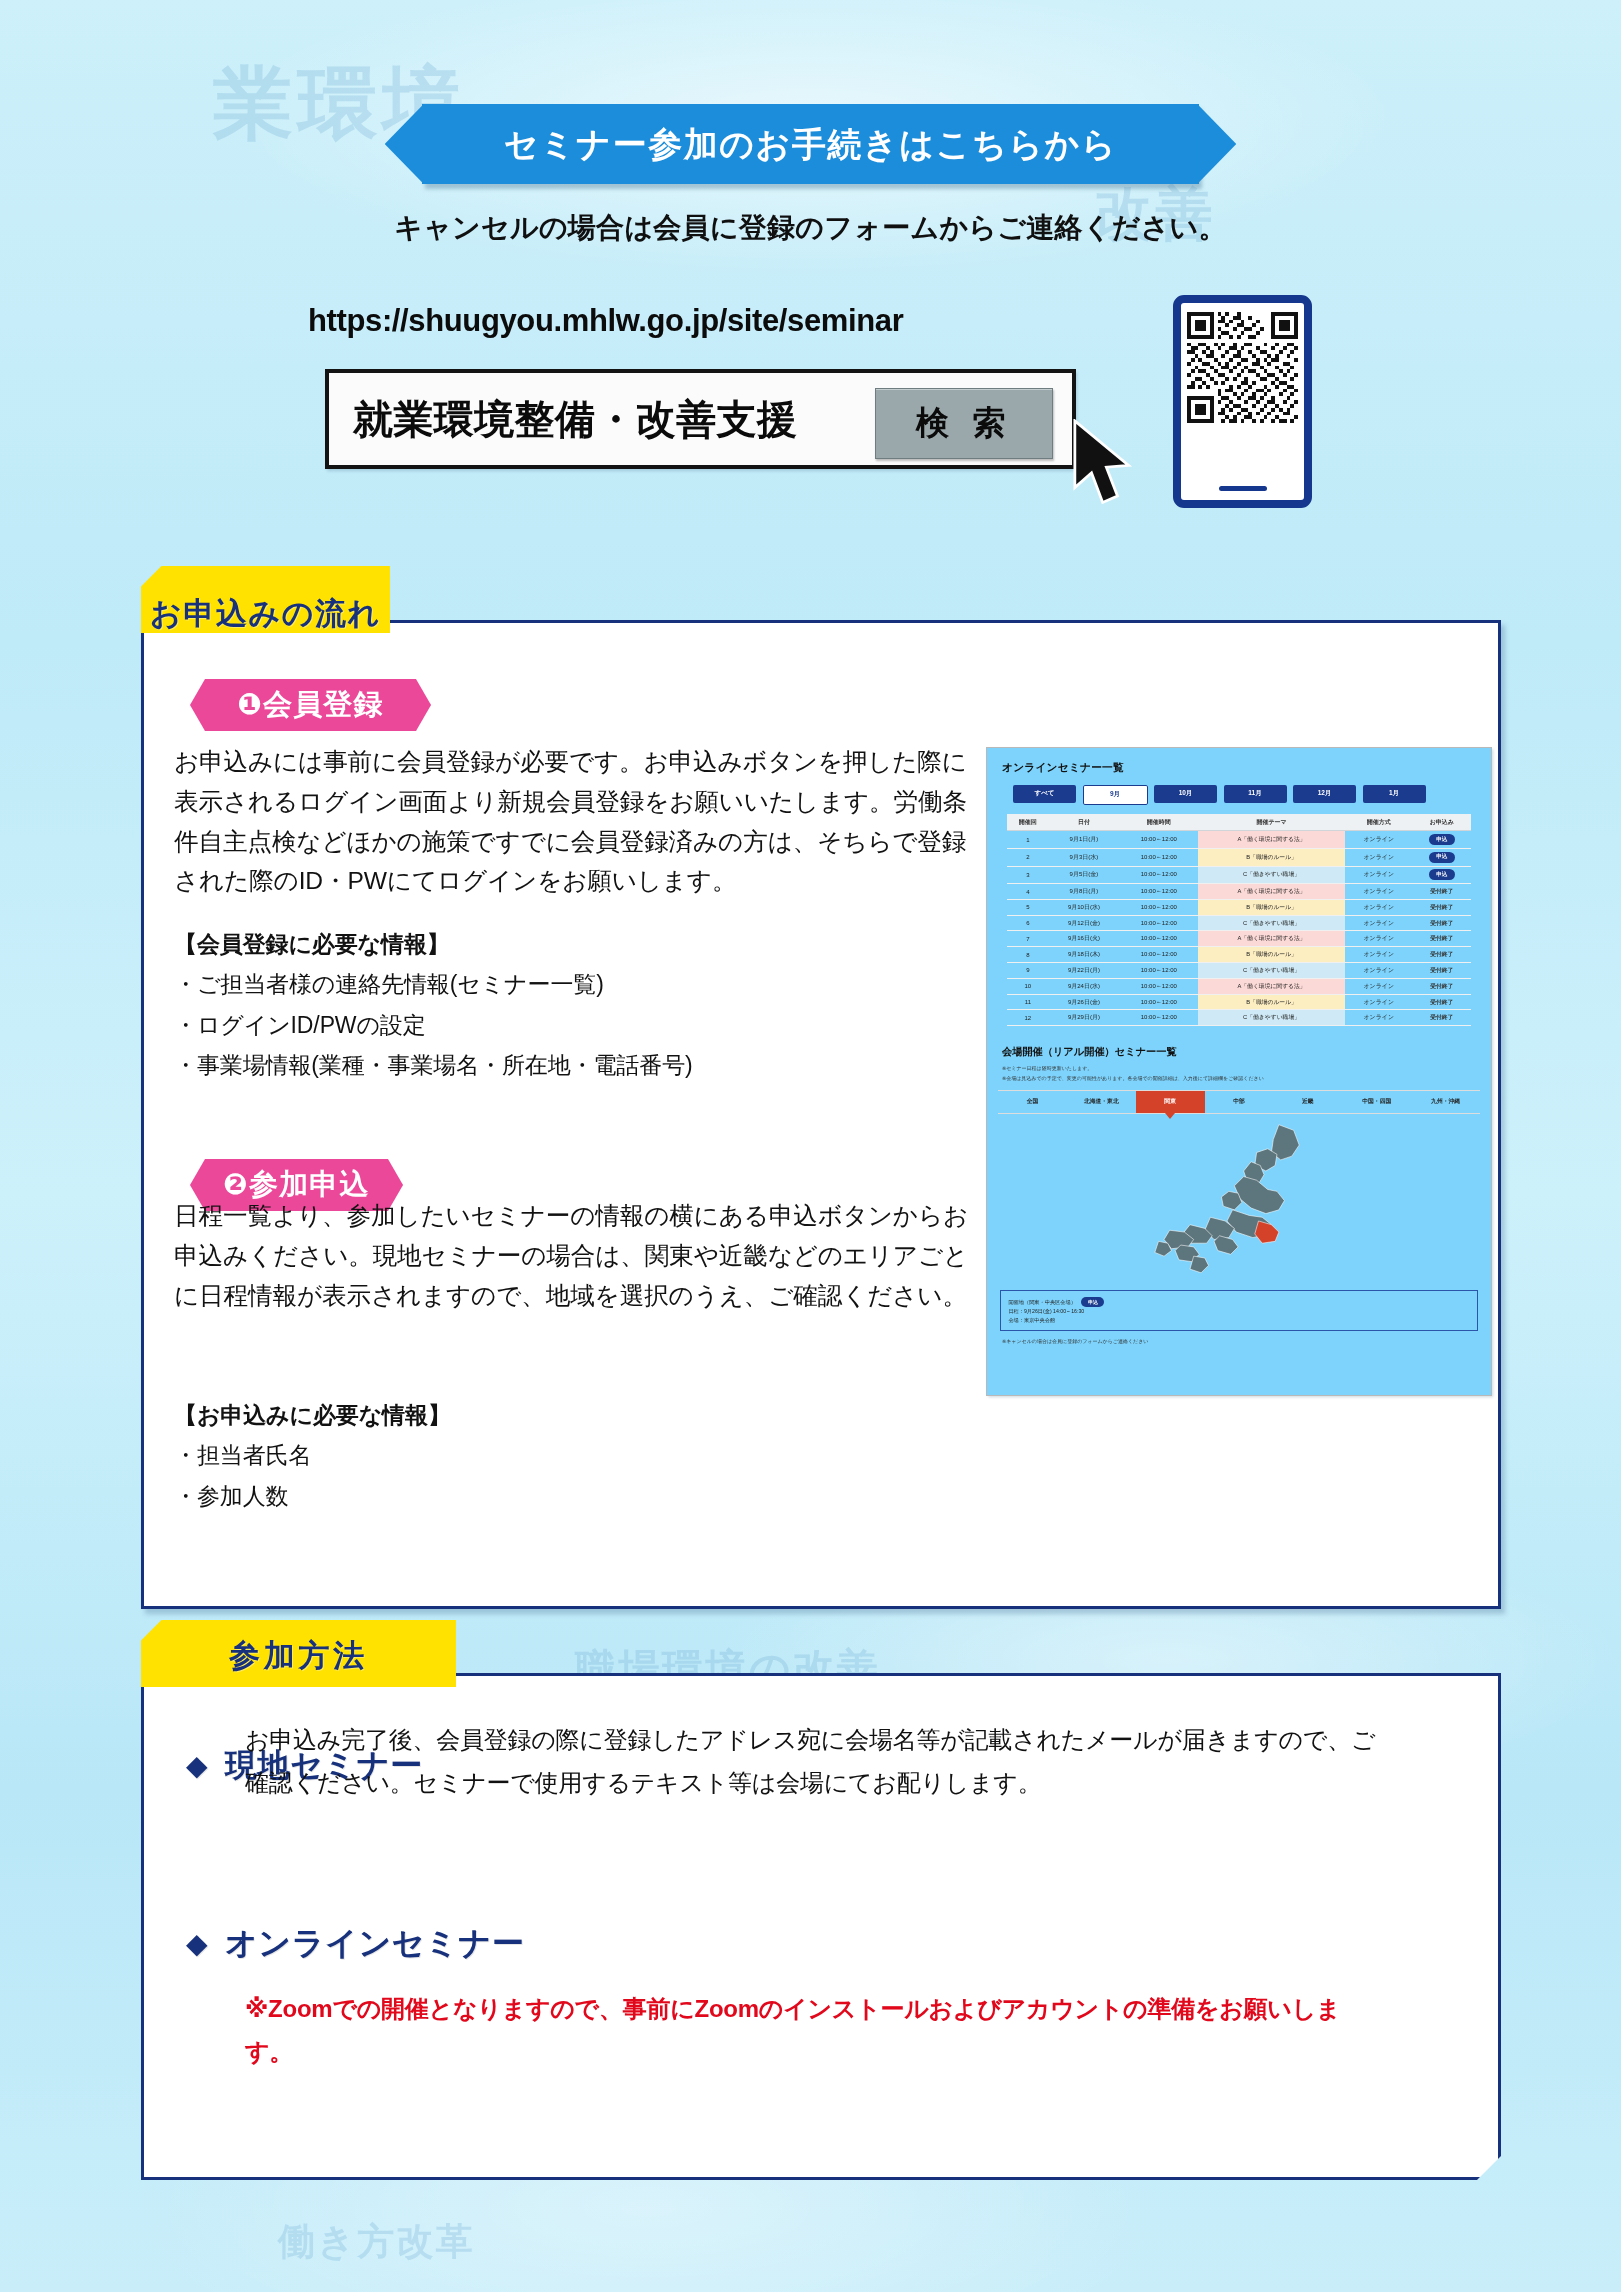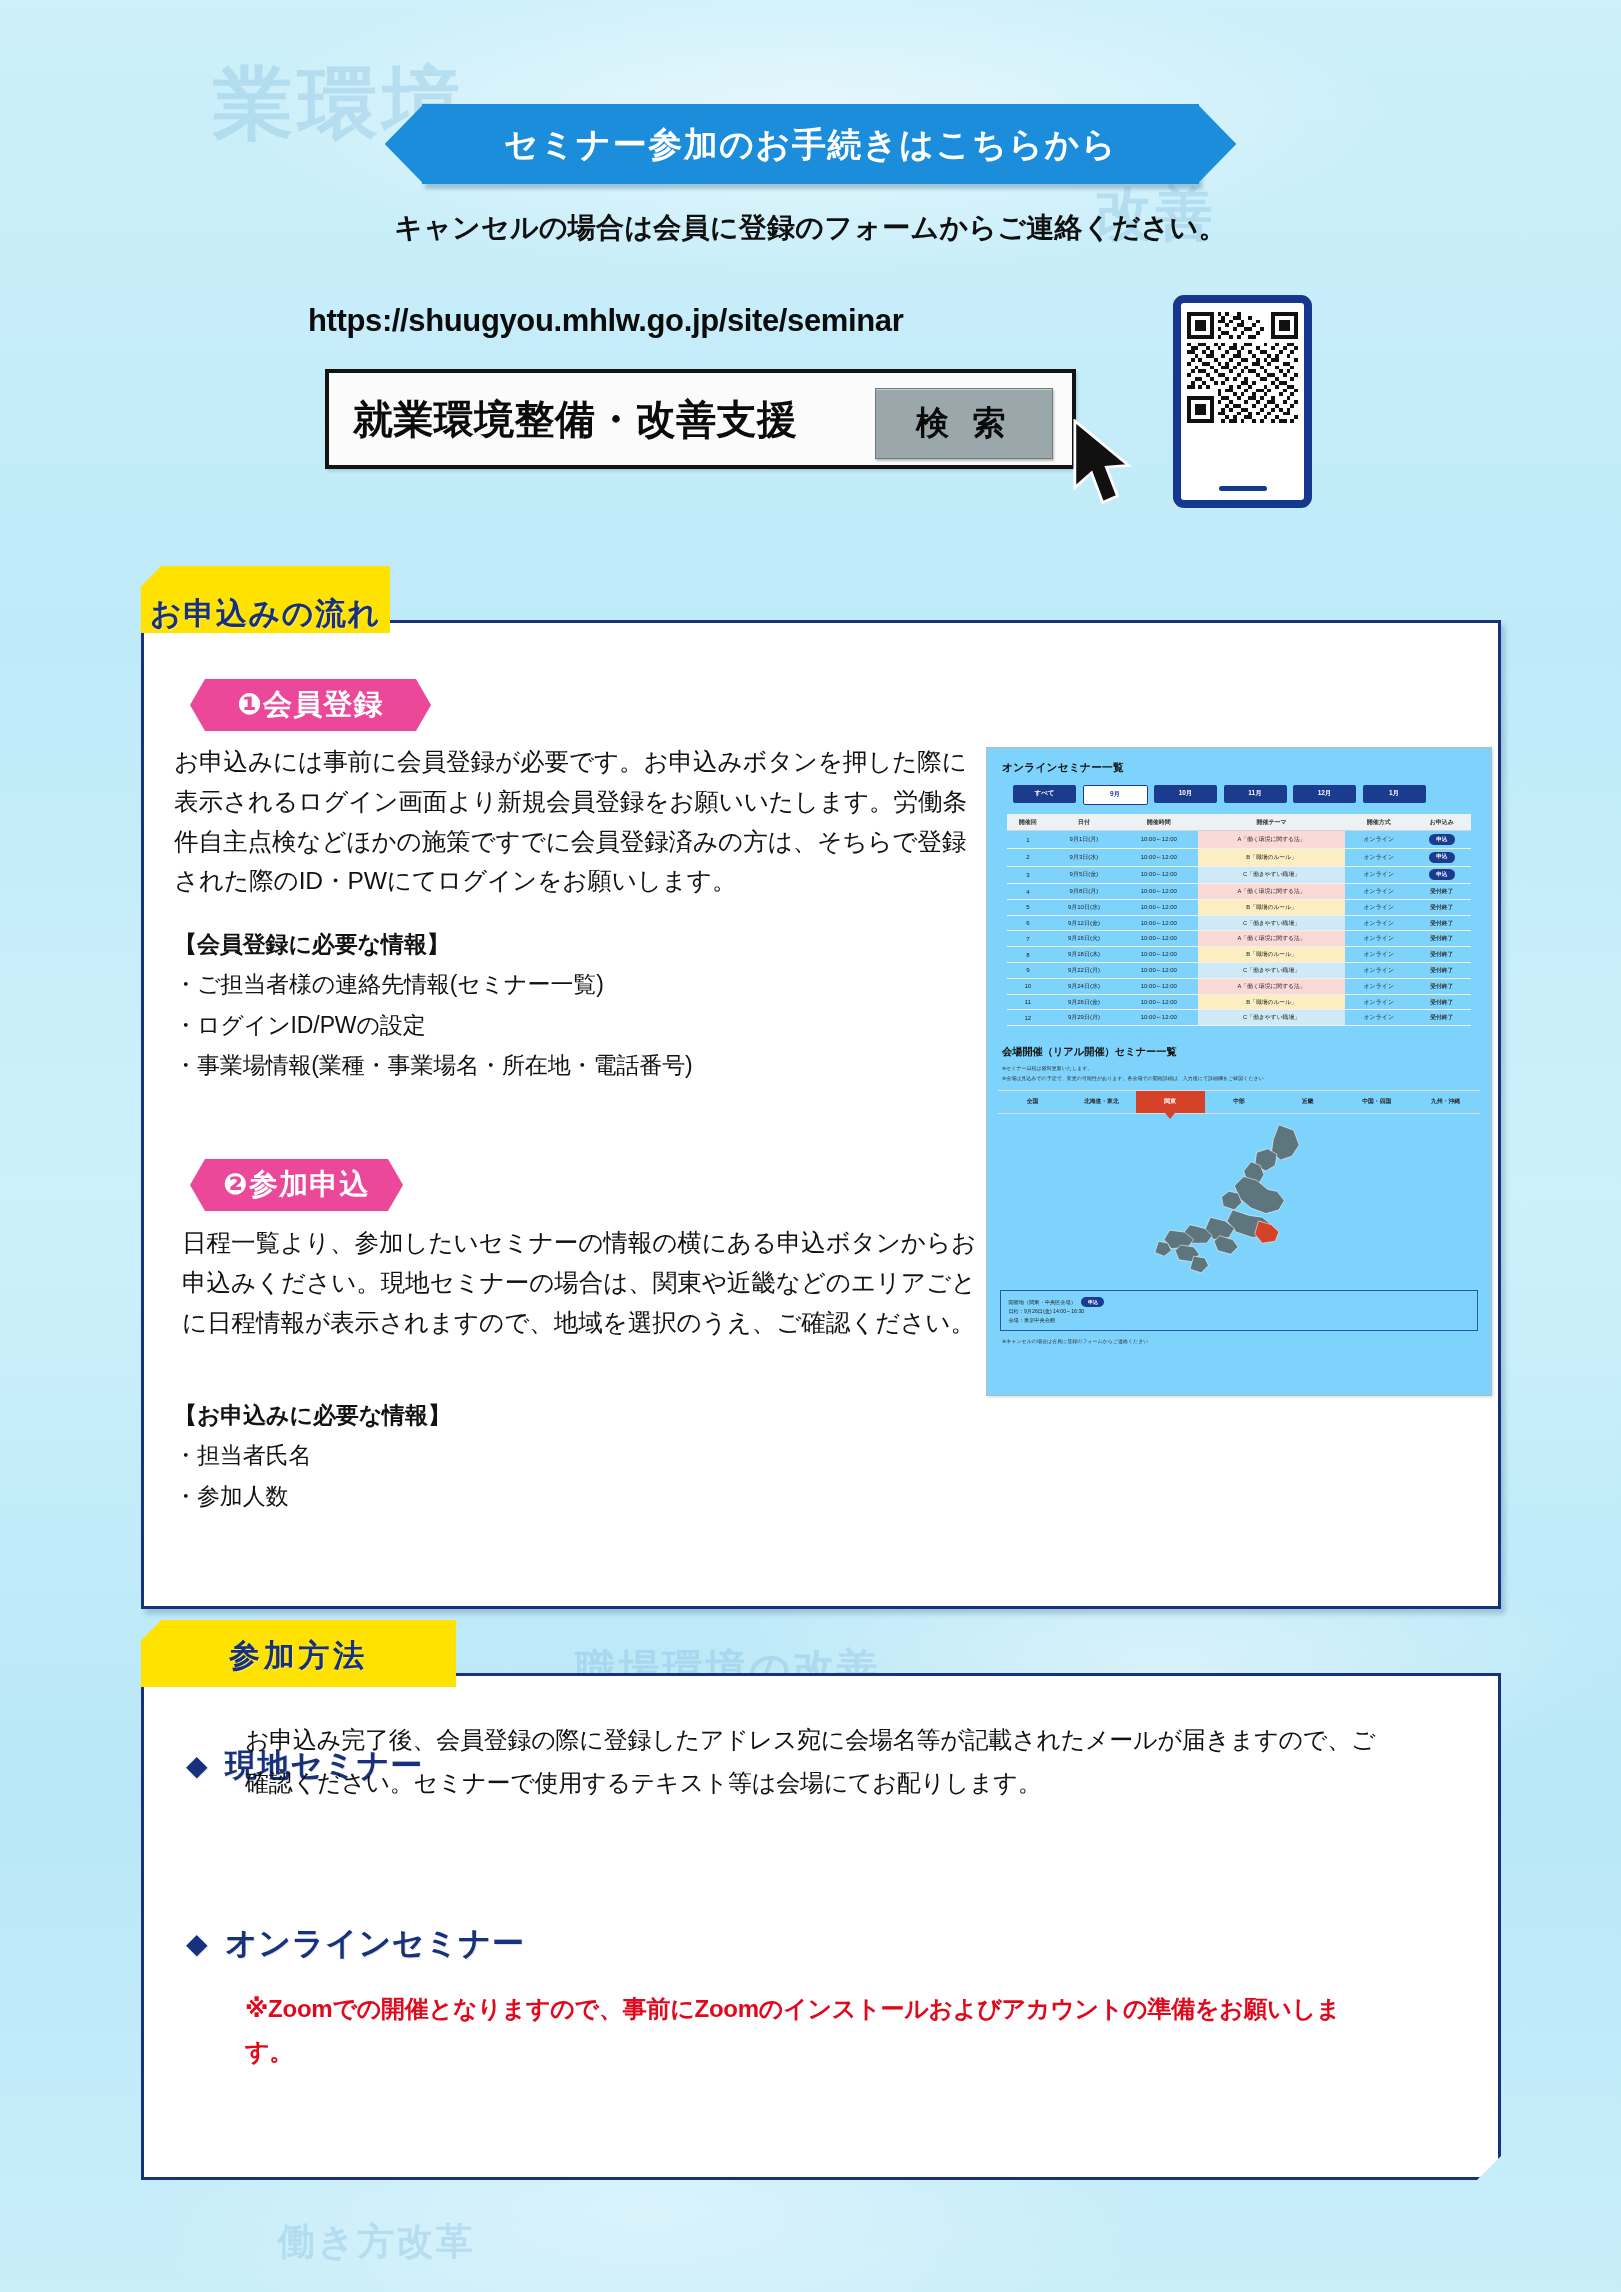--- a/index.html
+++ b/index.html
@@ -135,21 +135,21 @@
   .step-badge.b1{left:190px;top:679px;width:241px;height:52px;
     clip-path:polygon(15px 0,calc(100% - 15px) 0,100% 50%,calc(100% - 15px) 100%,15px 100%,0 50%);}
   .step-badge.b2{left:190px;top:1159px;width:213px;height:52px;
     clip-path:polygon(15px 0,calc(100% - 15px) 0,100% 50%,calc(100% - 15px) 100%,15px 100%,0 50%);}
 
   .body-text{
     position:absolute;font-size:24.6px;line-height:1.62;color:#121212;
     letter-spacing:-.005em;font-weight:500;width:816px;
   }
   .t1{left:174px;top:742px;}
-  .t2{left:174px;top:1223px;margin-left:8px;}
+  .t2{left:174px;top:1196px;}
   .list{
     position:absolute;font-size:23px;line-height:1.75;color:#121212;
     letter-spacing:-.005em;font-weight:500;
   }
   .l1{left:174px;top:924px;}
   .l2{left:174px;top:1395px;}
   .list .hd{font-weight:700;}
 
   
   .shot{

